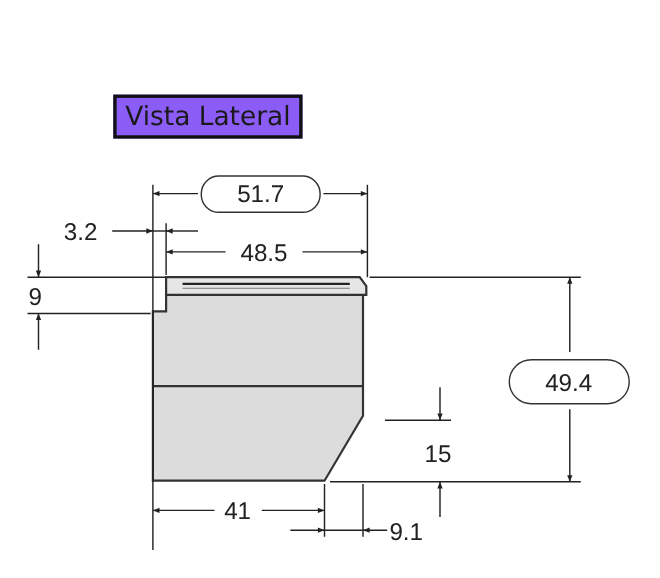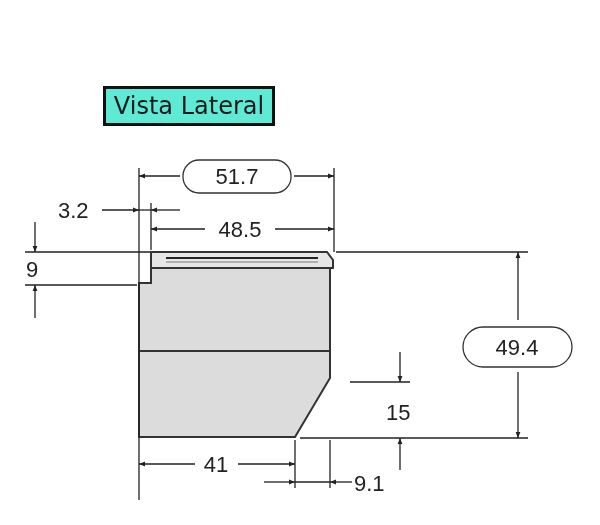--- a/index.html
+++ b/index.html
@@ -1,19 +1,19 @@
 <!DOCTYPE html>
 <html><head>
   <meta charset="utf-8">
   <style>
     html, body { margin: 0; padding: 0; background: #ffffff; }
     body { width: 600px; height: 525px; position: relative; overflow: hidden; font-family: "Liberation Sans", sans-serif; }
     .title-box {
       position: absolute; left: 103px; top: 86px; width: 172px; height: 40px;
-      border: 3px solid #111111; box-sizing: border-box; background: #5eead4;
+      border: 3px solid #111111; box-sizing: border-box; background: #8b5cf6;
       display: flex; align-items: center; justify-content: center;
       font-family: "DejaVu Sans", sans-serif; font-size: 24px; color: #1a1a1a;
     }
     svg { position: absolute; left: 0; top: 0; }
     .dim-text { font-family: "Liberation Sans", sans-serif; font-size: 22px; fill: #222222; }
   </style>
 </head>
 <body>
 
 <div class="title-box">

